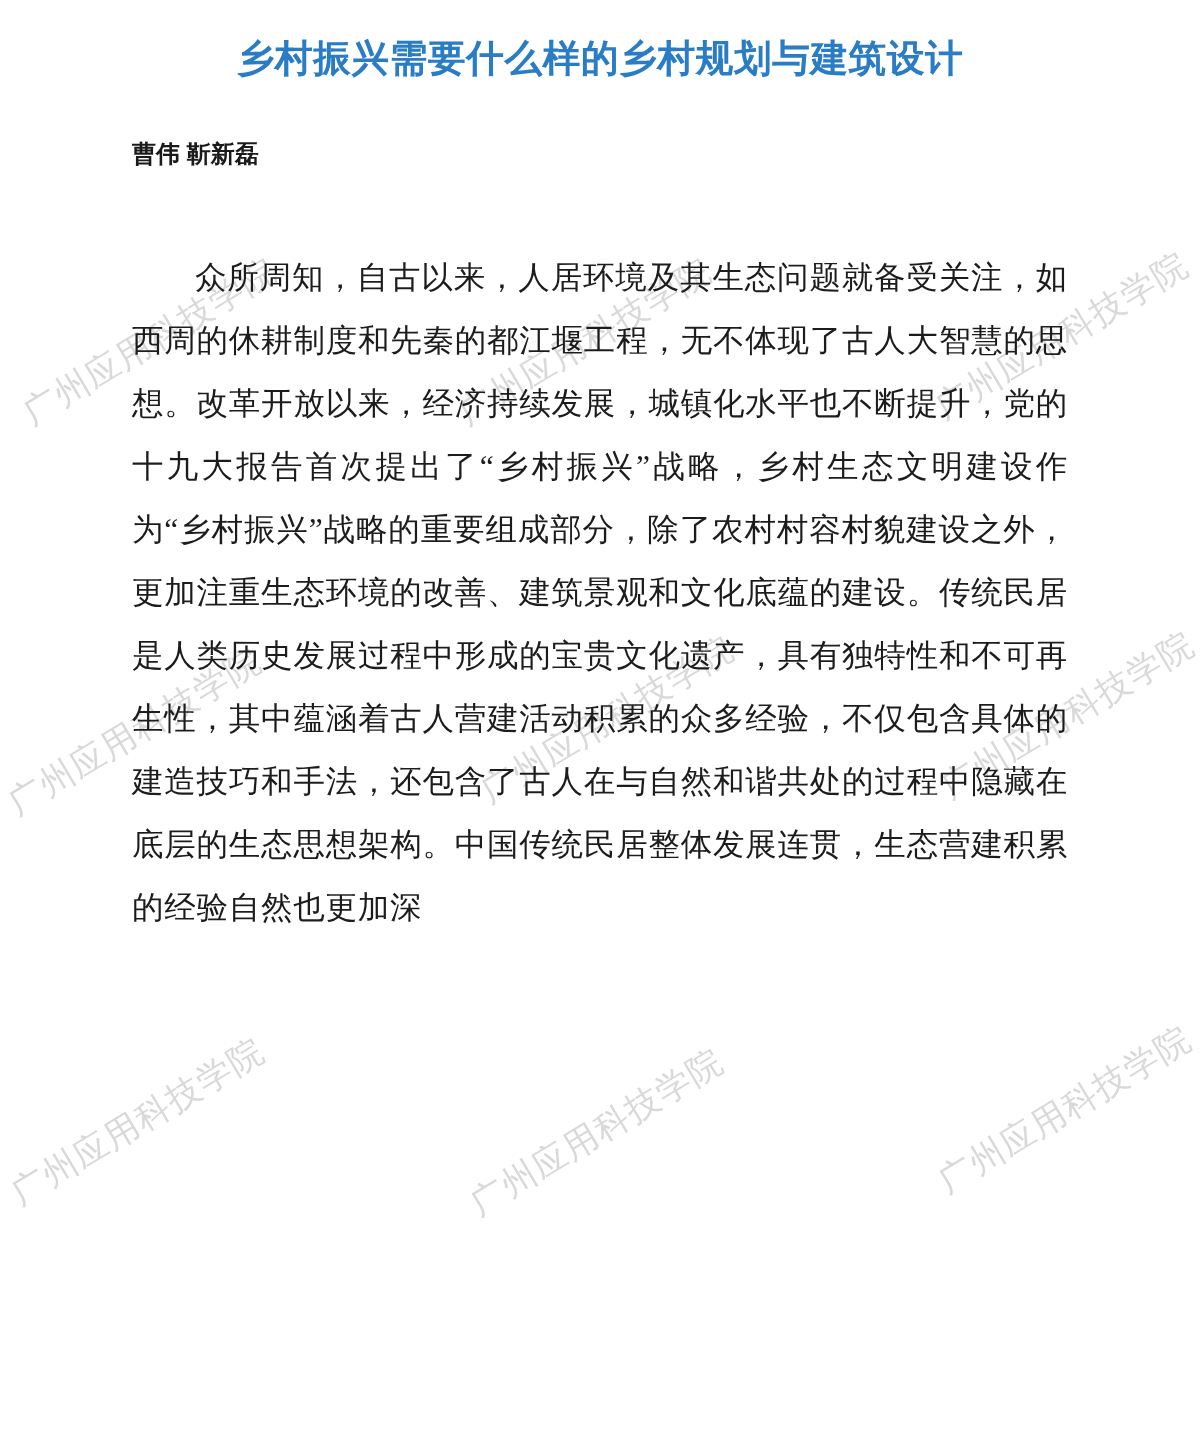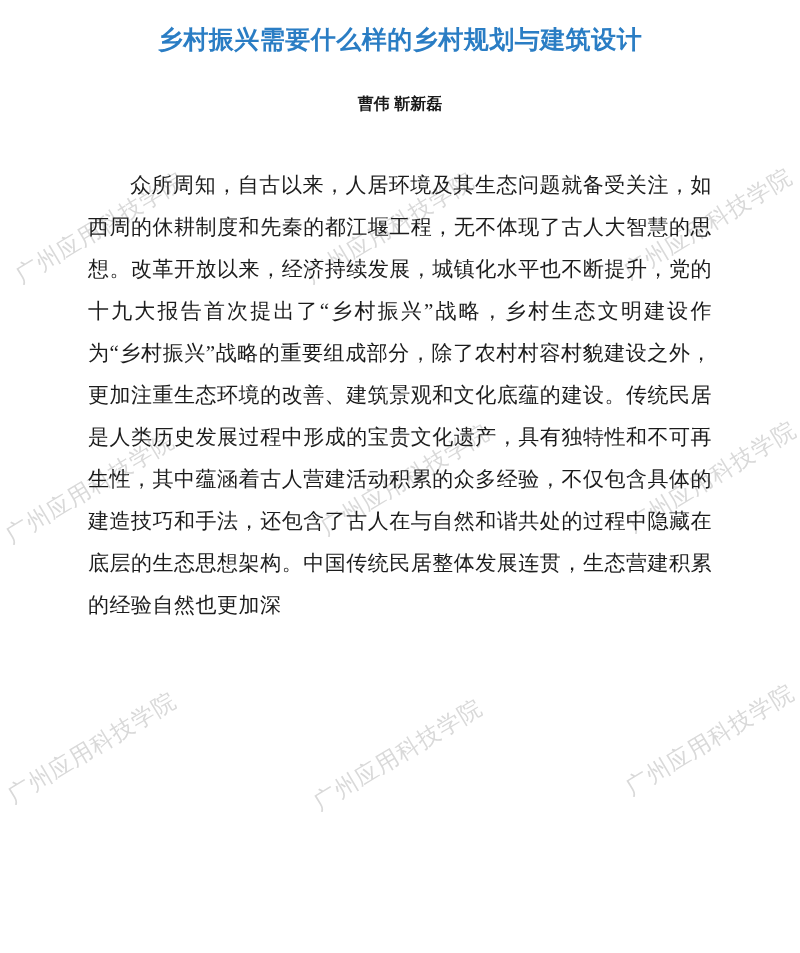--- a/index.html
+++ b/index.html
@@ -44,21 +44,20 @@
     text-align:center;
     font-family:Liberation Sans, sans-serif;
     font-weight:bold;
     font-size:25px;
     line-height:30px;
     color:#2a7dc4;
     letter-spacing:0.5px;
   }
   .authors{
     margin:40px 0 0 0;
-    text-align:center;
     font-family:"Liberation Sans","DejaVu Sans",sans-serif;
     font-weight:600;
     font-size:16px;
     line-height:20px;
     color:#1a1a1a;
   }
   .body-text p{
     margin:0;
     color:#1c1c1c;
     font-size:21px;

